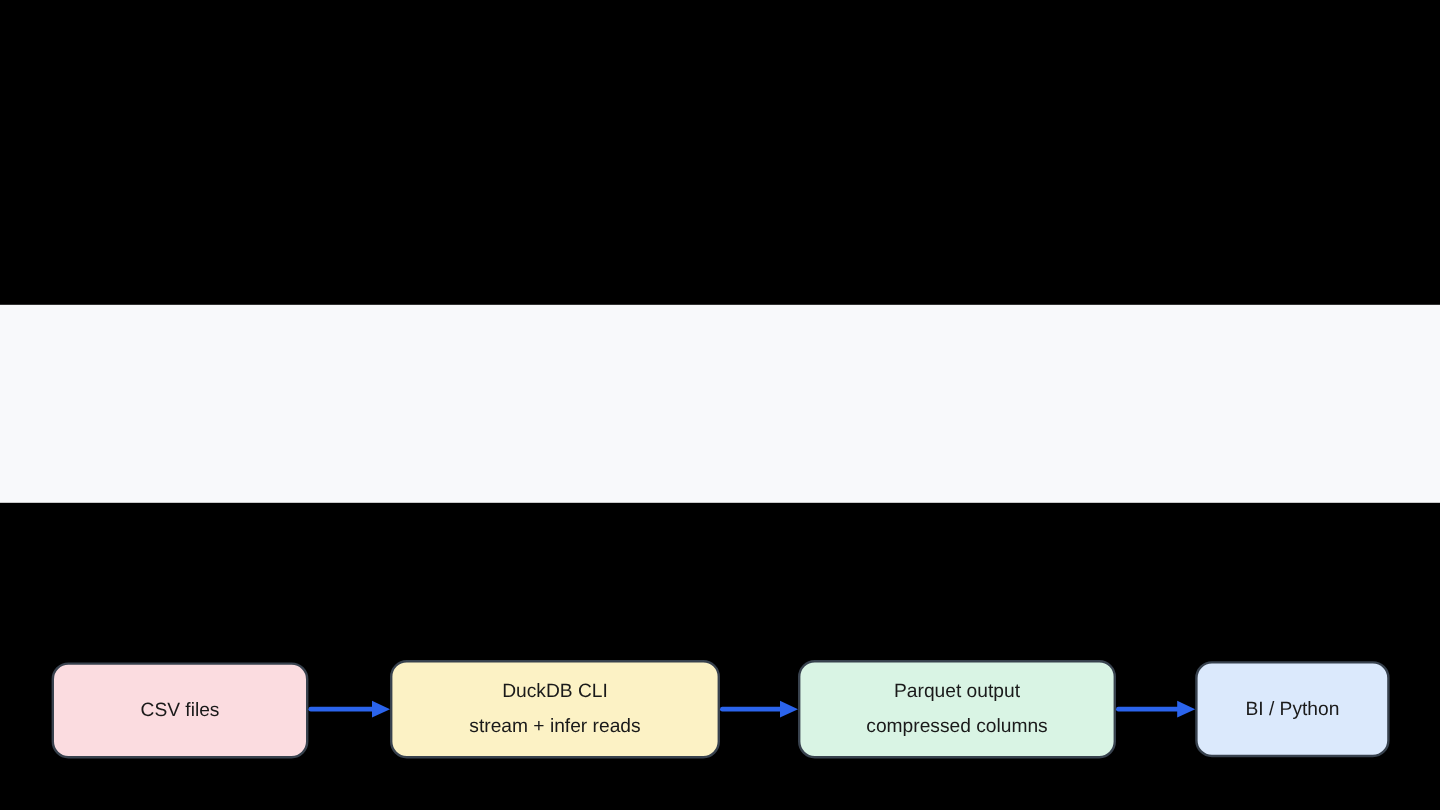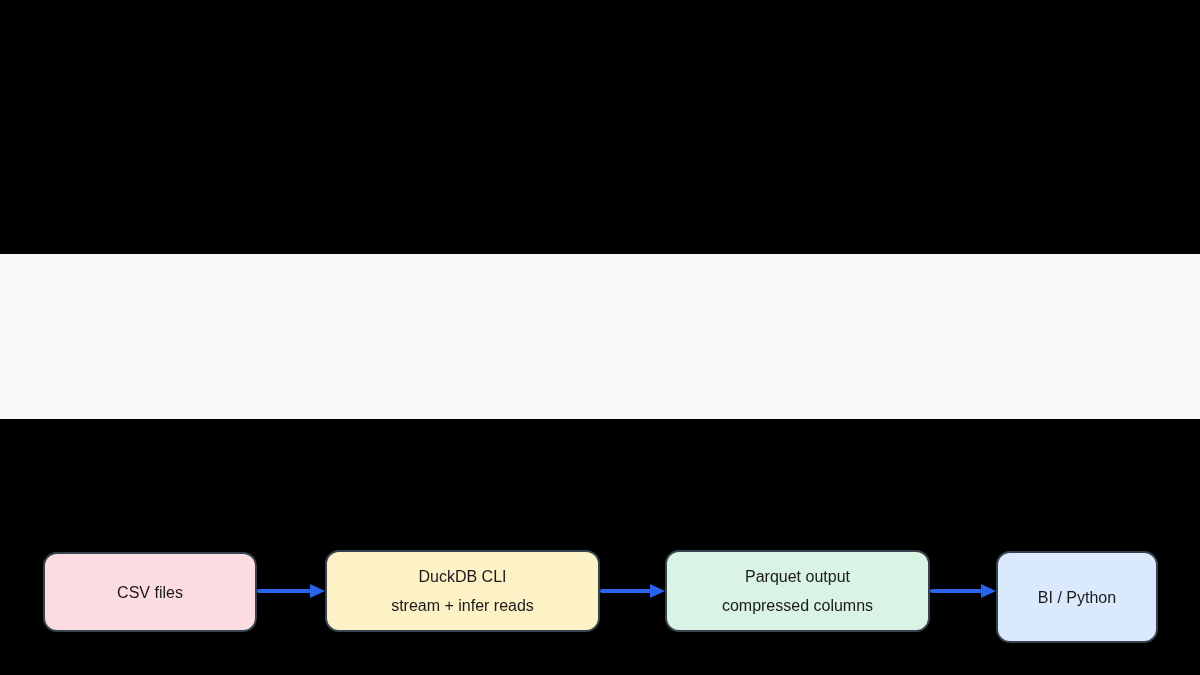--- a/index.html
+++ b/index.html
@@ -36,21 +36,21 @@
     justify-content: center;
     text-align: center;
     color: #1a1a1a;
     font-size: 16px;
     line-height: 29px;
     white-space: nowrap;
   }
   .node-csv     { left: 43px;  top: 298px; width: 214px; height: 80px; }
   .node-duckdb  { left: 325px; top: 296px; width: 275px; height: 82px; }
   .node-parquet { left: 665px; top: 296px; width: 265px; height: 82px; }
-  .node-bi      { left: 996px; top: 297px; width: 162px; height: 92px; }
+  .node-bi      { left: 996px; top: 297px; width: 162px; height: 80px; }
 
   .arrow {
     position: absolute;
     top: 330px;
     height: 14px;
   }
   .arrow-1 { left: 257px; width: 68px; }
   .arrow-2 { left: 600px; width: 65px; }
   .arrow-3 { left: 930px; width: 66px; }
   .arrow .shaft {

